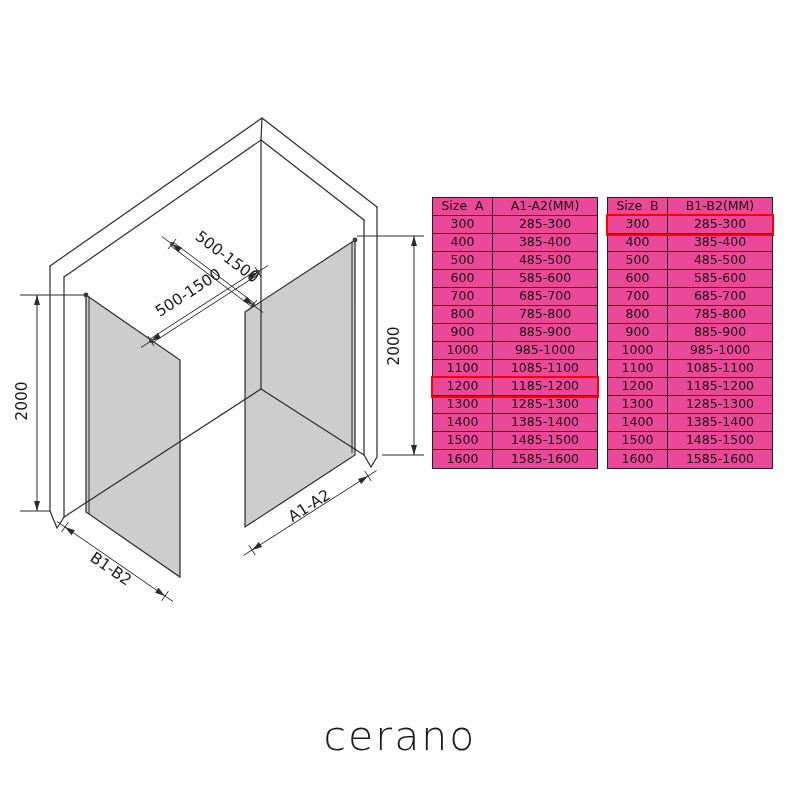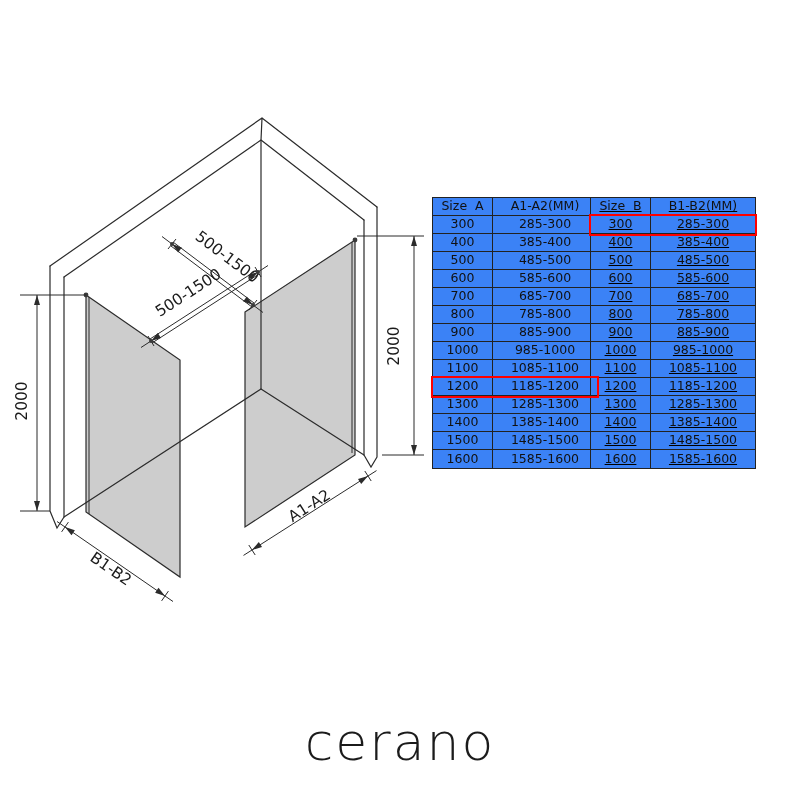--- a/index.html
+++ b/index.html
@@ -7,44 +7,44 @@
     --glass:#cdcdcd;
     --red:#ff0000;
   }
   *{margin:0;padding:0;box-sizing:border-box;}
   html,body{width:800px;height:800px;background:#ffffff;overflow:hidden;
     font-family:"DejaVu Sans","Liberation Sans",sans-serif;}
   #stage{position:relative;width:800px;height:800px;background:#fff;}
   #diagram{position:absolute;left:0;top:0;}
 
   
-  .spec-table{position:absolute;width:166px;border:1.5px solid #222;background:#3b82f6;}
+  .spec-table{position:absolute;width:166px;border:1.5px solid #222;background:#ec4899;}
   .t-row{display:flex;height:18px;border-bottom:1px solid #222;}
   .t-row:last-child{border-bottom:none;text-align:right;}
   .t-row.hl{outline:2px solid var(--red);position:relative;z-index:3;}
   .cell{display:flex;align-items:center;justify-content:center;
         font-size:12.5px;color:#111;white-space:pre;line-height:1;}
   .c1{width:60px;border-right:1.5px solid #222;}
   .c2{flex:1;}
   #table-a{left:432px;top:197px;}
-  #table-b{left:590px;top:197px;text-decoration:underline;}
+  #table-b{left:607px;top:197px;}
 
   
   .dimtext{font-family:"DejaVu Sans","Liberation Sans",sans-serif;
            font-size:15.5px;fill:#1a1a1a;}
   .ln{stroke:var(--line);stroke-width:1.2;fill:none;stroke-linecap:round;}
   .thin{stroke:var(--line);stroke-width:1;fill:none;}
   .glass{fill:var(--glass);stroke:var(--line);stroke-width:1.2;}
   .arr{fill:var(--line);stroke:none;}
   .dot{fill:#3a3a3a;stroke:none;}
 
   
   #logo{position:absolute;left:0;right:0;top:712px;text-align:center;
         font-family:"DejaVu Sans","Liberation Sans",sans-serif;
-        font-size:52px;font-weight:200;letter-spacing:2px;color:#1b1b1b;}
+        font-size:41px;font-weight:200;letter-spacing:2px;color:#1b1b1b;}
 </style>
 </head>
 <body>
 
 <div id="stage">
 
   <svg id="diagram" width="800" height="800" viewBox="0 0 800 800">
 
     <g>
       <path class="glass" d="M86,295 L180,360 L180,577 L86,512 Z"></path>

